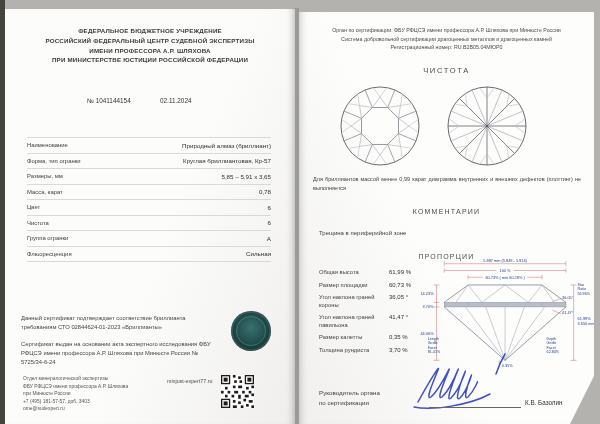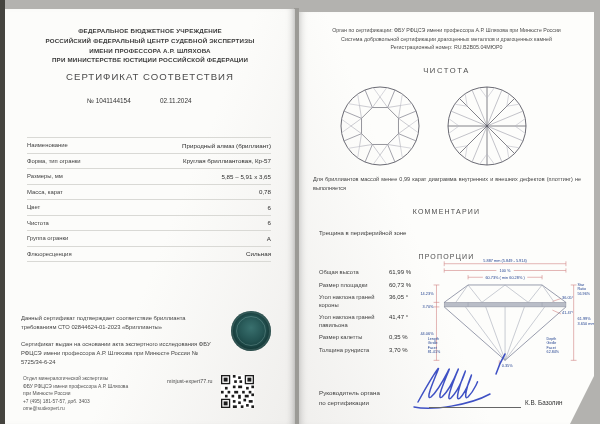--- a/index.html
+++ b/index.html
@@ -75,21 +75,20 @@
   <div class="edge-left"></div>
   <div class="spine"></div>
 
   <div class="page page-left">
     <div class="abs org-block center">
       <div>ФЕДЕРАЛЬНОЕ БЮДЖЕТНОЕ УЧРЕЖДЕНИЕ</div>
       <div>РОССИЙСКИЙ ФЕДЕРАЛЬНЫЙ ЦЕНТР СУДЕБНОЙ ЭКСПЕРТИЗЫ</div>
       <div>ИМЕНИ ПРОФЕССОРА А.Р. ШЛЯХОВА</div>
       <div>ПРИ МИНИСТЕРСТВЕ ЮСТИЦИИ РОССИЙСКОЙ ФЕДЕРАЦИИ</div>
     </div>
-    <div class="abs cert-title center">СЕРТИФИКАТ СООТВЕТСТВИЯ</div>
     <div class="abs numrow">
       <span class="num">№ 1041144154</span>
       <span class="date">02.11.2024</span>
     </div>
 
     <div class="abs spec-table">
       <div class="srow">
         <span class="sl">Наименование</span>
         <span class="sv">Природный алмаз (бриллиант)</span>
         </div>

